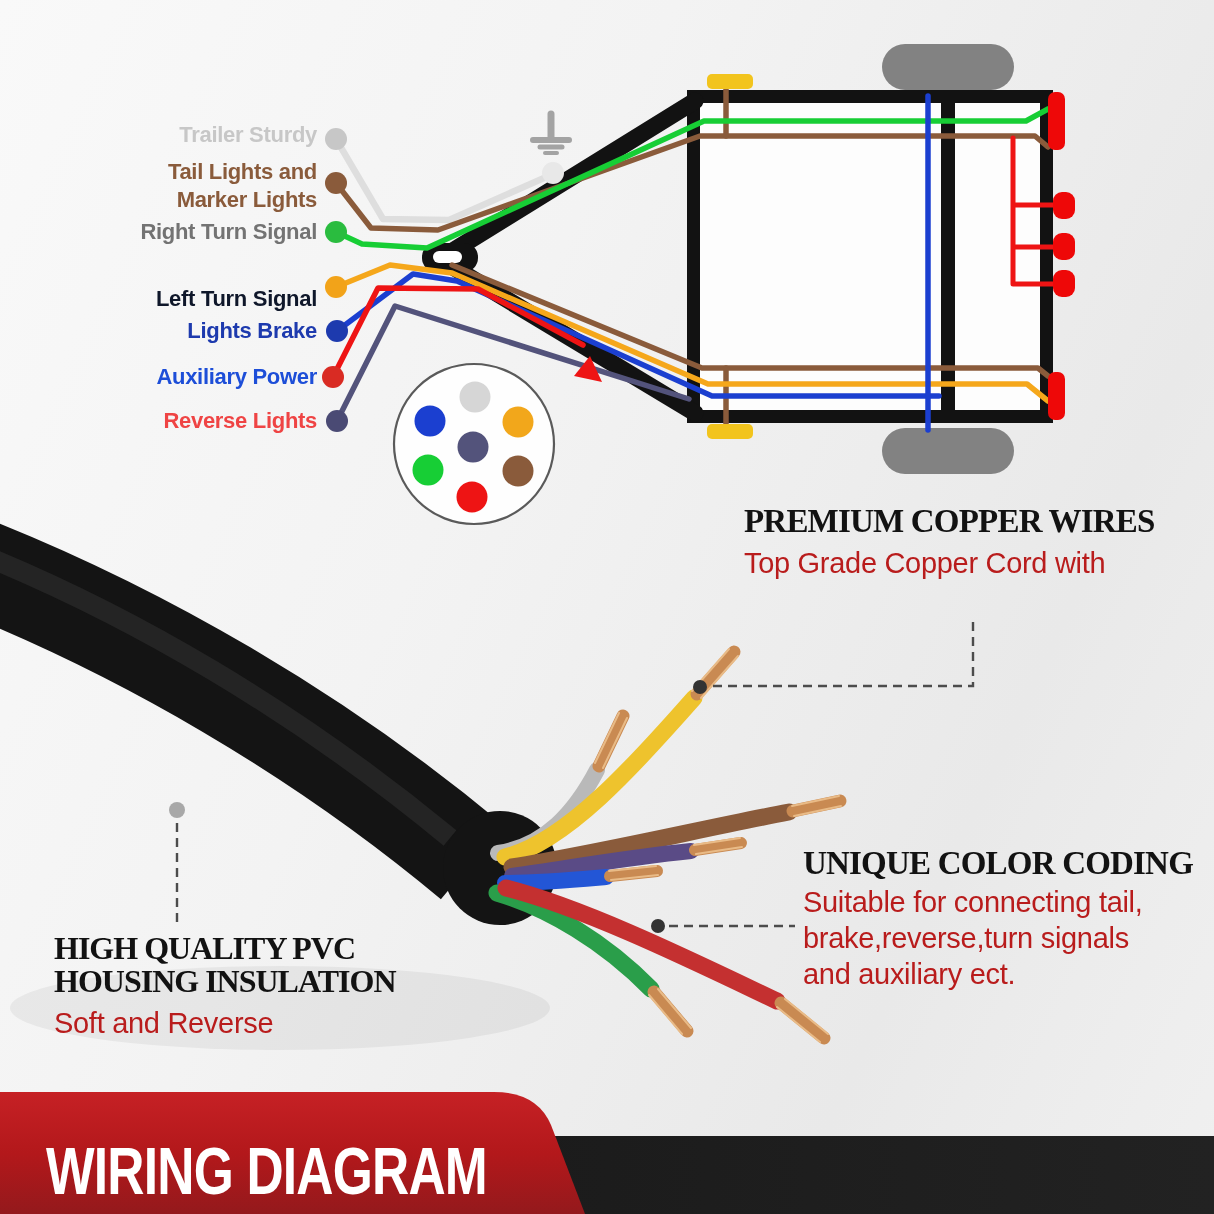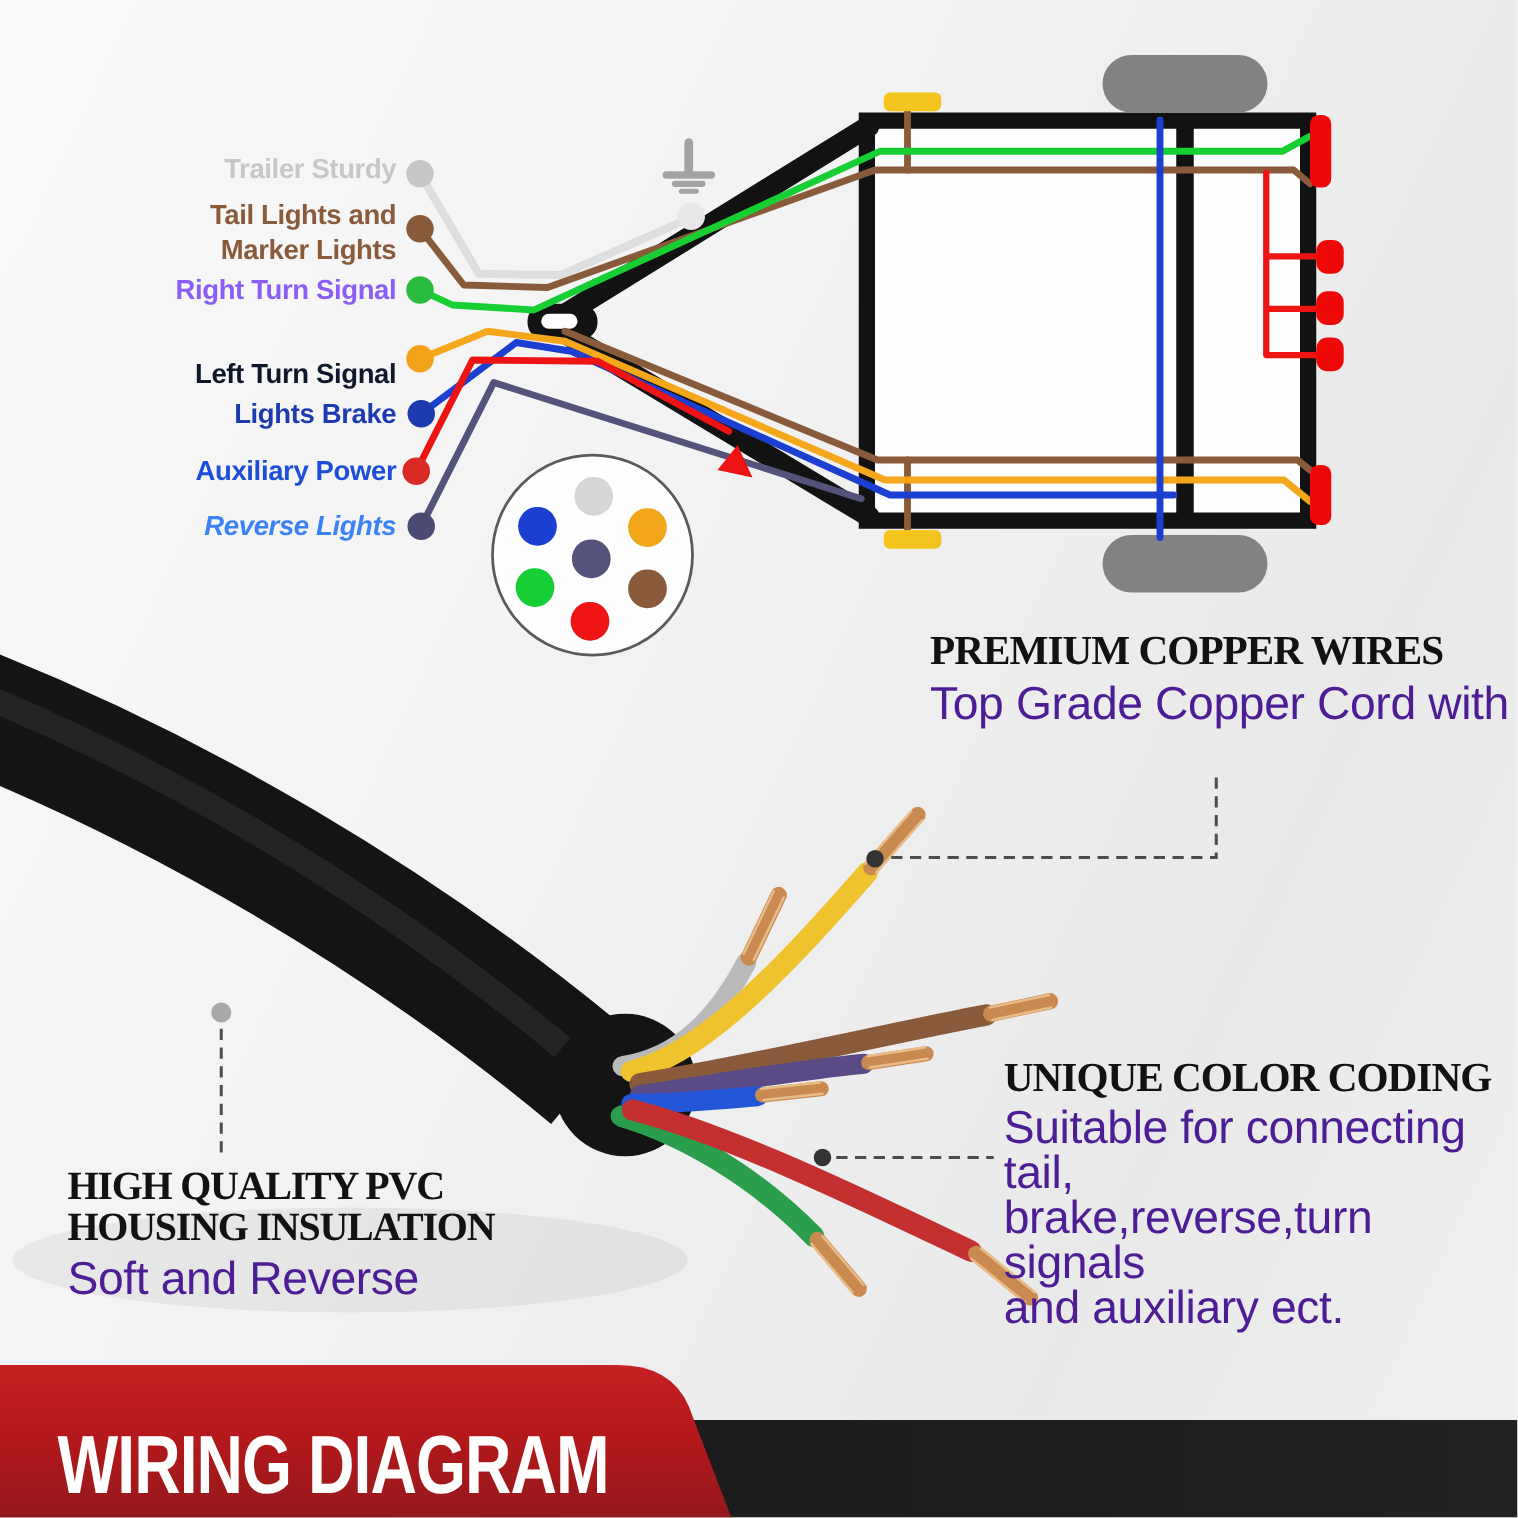--- a/index.html
+++ b/index.html
@@ -9,21 +9,21 @@
     font-family:"Liberation Sans",sans-serif;
   }
   #scene{position:absolute;left:0;top:0;width:1214px;height:1214px;}
   .txt{position:absolute;z-index:5;}
   .legend-label{
     position:absolute;left:17px;width:300px;text-align:right;
     font-weight:bold;font-size:22px;line-height:28px;letter-spacing:-0.3px;z-index:5;
   }
   .sec-title{font-size:33px;font-weight:bold;color:#121212;letter-spacing:-0.8px;line-height:38px;font-family:Liberation Serif, serif;}
   .sec-title.tight{font-size:32px;line-height:33px;letter-spacing:-1px;}
-  .sec-body{font-size:37px;color:#4c1d95;line-height:36px;letter-spacing:-0.3px;}
+  .sec-body{font-size:29px;color:#b91c1c;line-height:36px;letter-spacing:-0.3px;}
   .banner-text{
     position:absolute;left:46px;top:1142px;z-index:6;color:#ffffff;
     font-size:66px;font-weight:bold;line-height:58px;letter-spacing:-1px;
     transform:scaleX(0.78);transform-origin:left center;white-space:nowrap;
   }
 </style>
 </head>
 <body>
 
 <svg id="scene" viewBox="0 0 1214 1214">
@@ -174,33 +174,33 @@
   <path d="M 0 1092 H 494 Q 537 1092 551 1125 L 585 1214 H 0 Z" fill="url(#gradRed)"></path>
 </svg>
 
 <div class="legend-label" style="top: 121px; color: rgb(199, 199, 199);">
   <div>Trailer Sturdy</div>
 </div>
 <div class="legend-label" style="top: 158px; color: rgb(138, 91, 59);">
   <div>Tail Lights and</div>
   <div>Marker Lights</div>
 </div>
-<div class="legend-label" style="top: 218px; color: #8b5cf6;">
+<div class="legend-label" style="top: 218px; color: #737373;">
   <div>Right Turn Signal</div>
 </div>
 <div class="legend-label" style="top: 273px; color: #0f172a; margin-top: 12px;">
   <div>Left Turn Signal</div>
 </div>
 <div class="legend-label" style="top: 317px; color: rgb(29, 58, 174);">
   <div>Lights Brake</div>
 </div>
 <div class="legend-label" style="top: 363px; color: #1d4ed8;">
   <div>Auxiliary Power</div>
 </div>
-<div class="legend-label" style="top: 407px; color: #3b82f6; font-style: italic;">
+<div class="legend-label" style="top: 407px; color: #ef4444;">
   <div>Reverse Lights</div>
 </div>
 
 <div class="txt" style="left:744px;top:502px">
   <div class="sec-title">PREMIUM COPPER WIRES</div>
   <div class="sec-body" style="margin-top:5px">Top Grade Copper Cord with</div>
 </div>
 
 <div class="txt" style="left:803px;top:844px">
   <div class="sec-title">UNIQUE COLOR CODING</div>

